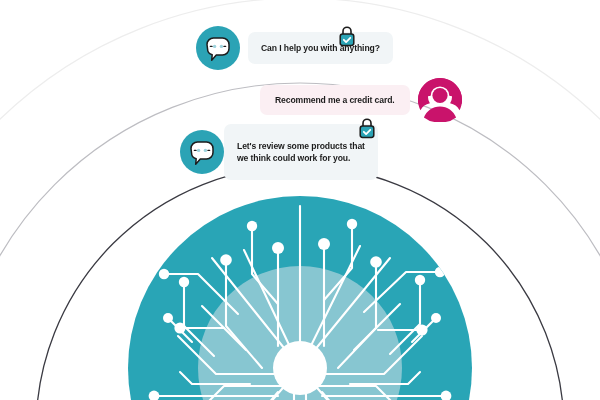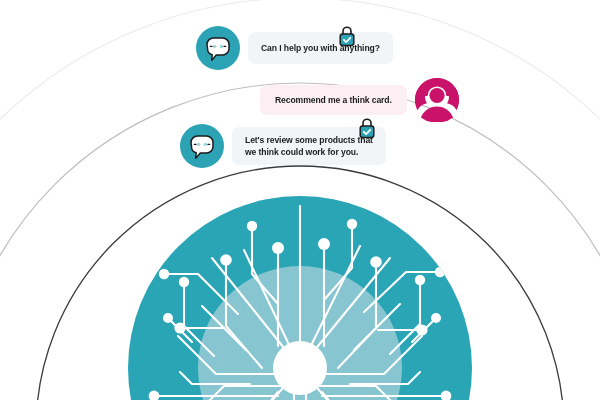--- a/index.html
+++ b/index.html
@@ -56,21 +56,21 @@
   #lock-1 { left:336px; top:24px; width:22px; height:24px; }
 
   
   #msg-2 { left:260px; top:78px; }
   #msg-2 .bubble { height:30px; padding:0 15px; }
   #msg-2 .avatar { width:44px; height:44px; margin-left:8px; }
 
   
   #msg-3 { left:180px; top:124px; }
   #msg-3 .avatar { width:44px; height:44px; }
-  #msg-3 .bubble { margin-left:8px; height:38px; padding:0 13px; }
+  #msg-3 .bubble { height:56px; padding:0 13px; }
   #lock-2 { left:356px; top:116px; width:22px; height:24px; }
 </style>
 </head>
 <body>
 
 <div id="stage">
 
   <svg id="arcs" viewBox="0 0 600 400">
     <g fill="none" stroke-linecap="round">
       <circle cx="300" cy="430" r="432" stroke="#EDEDED" stroke-width="1.2"></circle>
@@ -197,21 +197,21 @@
     </div>
     <span class="lock" id="lock-1">
       <svg viewBox="0 0 22 24" width="22" height="24">
         <path d="M7 10V7.2A4 4 0 0 1 15 7.2V10" fill="none" stroke="#1C1C1C" stroke-width="1.6" stroke-linecap="round"></path>
         <rect x="4.2" y="10" width="13.6" height="11.4" rx="2.4" fill="#2BA3B5" stroke="#1C1C1C" stroke-width="1.5"></rect>
         <path d="M7.8 15.8l2.3 2.3 4.2-4.3" fill="none" stroke="#FFFFFF" stroke-width="1.8" stroke-linecap="round" stroke-linejoin="round"></path>
       </svg>
     </span>
 
     <div class="msg" id="msg-2">
-      <div class="bubble user">Recommend me a think card.</div>
+      <div class="bubble user">Recommend me a credit card.</div>
       <span class="avatar">
         <svg viewBox="0 0 44 44" width="44" height="44">
           <path d="M22 0A22 22 0 0 1 41.5 32.2a14 14 0 0 0-9.4-6.9 12 12 0 1 0-20.2 0 14 14 0 0 0-9.4 6.9A22 22 0 0 1 22 0z" fill="#C9136B"></path>
           <path d="M22 22a22 22 0 0 0 19.5-11.8A22 22 0 1 1 2.5 10.2 22 22 0 0 0 22 22z" fill="none"></path>
           <circle cx="22" cy="17.5" r="7.6" fill="#C9136B"></circle>
           <circle cx="22" cy="17.5" r="7.6" fill="none" stroke="#C9136B" stroke-width="0"></circle>
           <path d="M22 0a22 22 0 0 1 22 22 22 22 0 0 1-.4 4.3 15.2 15.2 0 0 0-12.3-8.6 9.3 9.3 0 1 0-18.6 0A15.2 15.2 0 0 0 .4 26.3 22 22 0 0 1 0 22 22 22 0 0 1 22 0z" fill="#C9136B"></path>
           <path d="M22 28.4c7.4 0 13.6 4.6 16.1 11.1A21.9 21.9 0 0 1 22 44a21.9 21.9 0 0 1-16.1-4.5C8.4 33 14.6 28.4 22 28.4z" fill="#C9136B"></path>
         </svg>
       </span>

